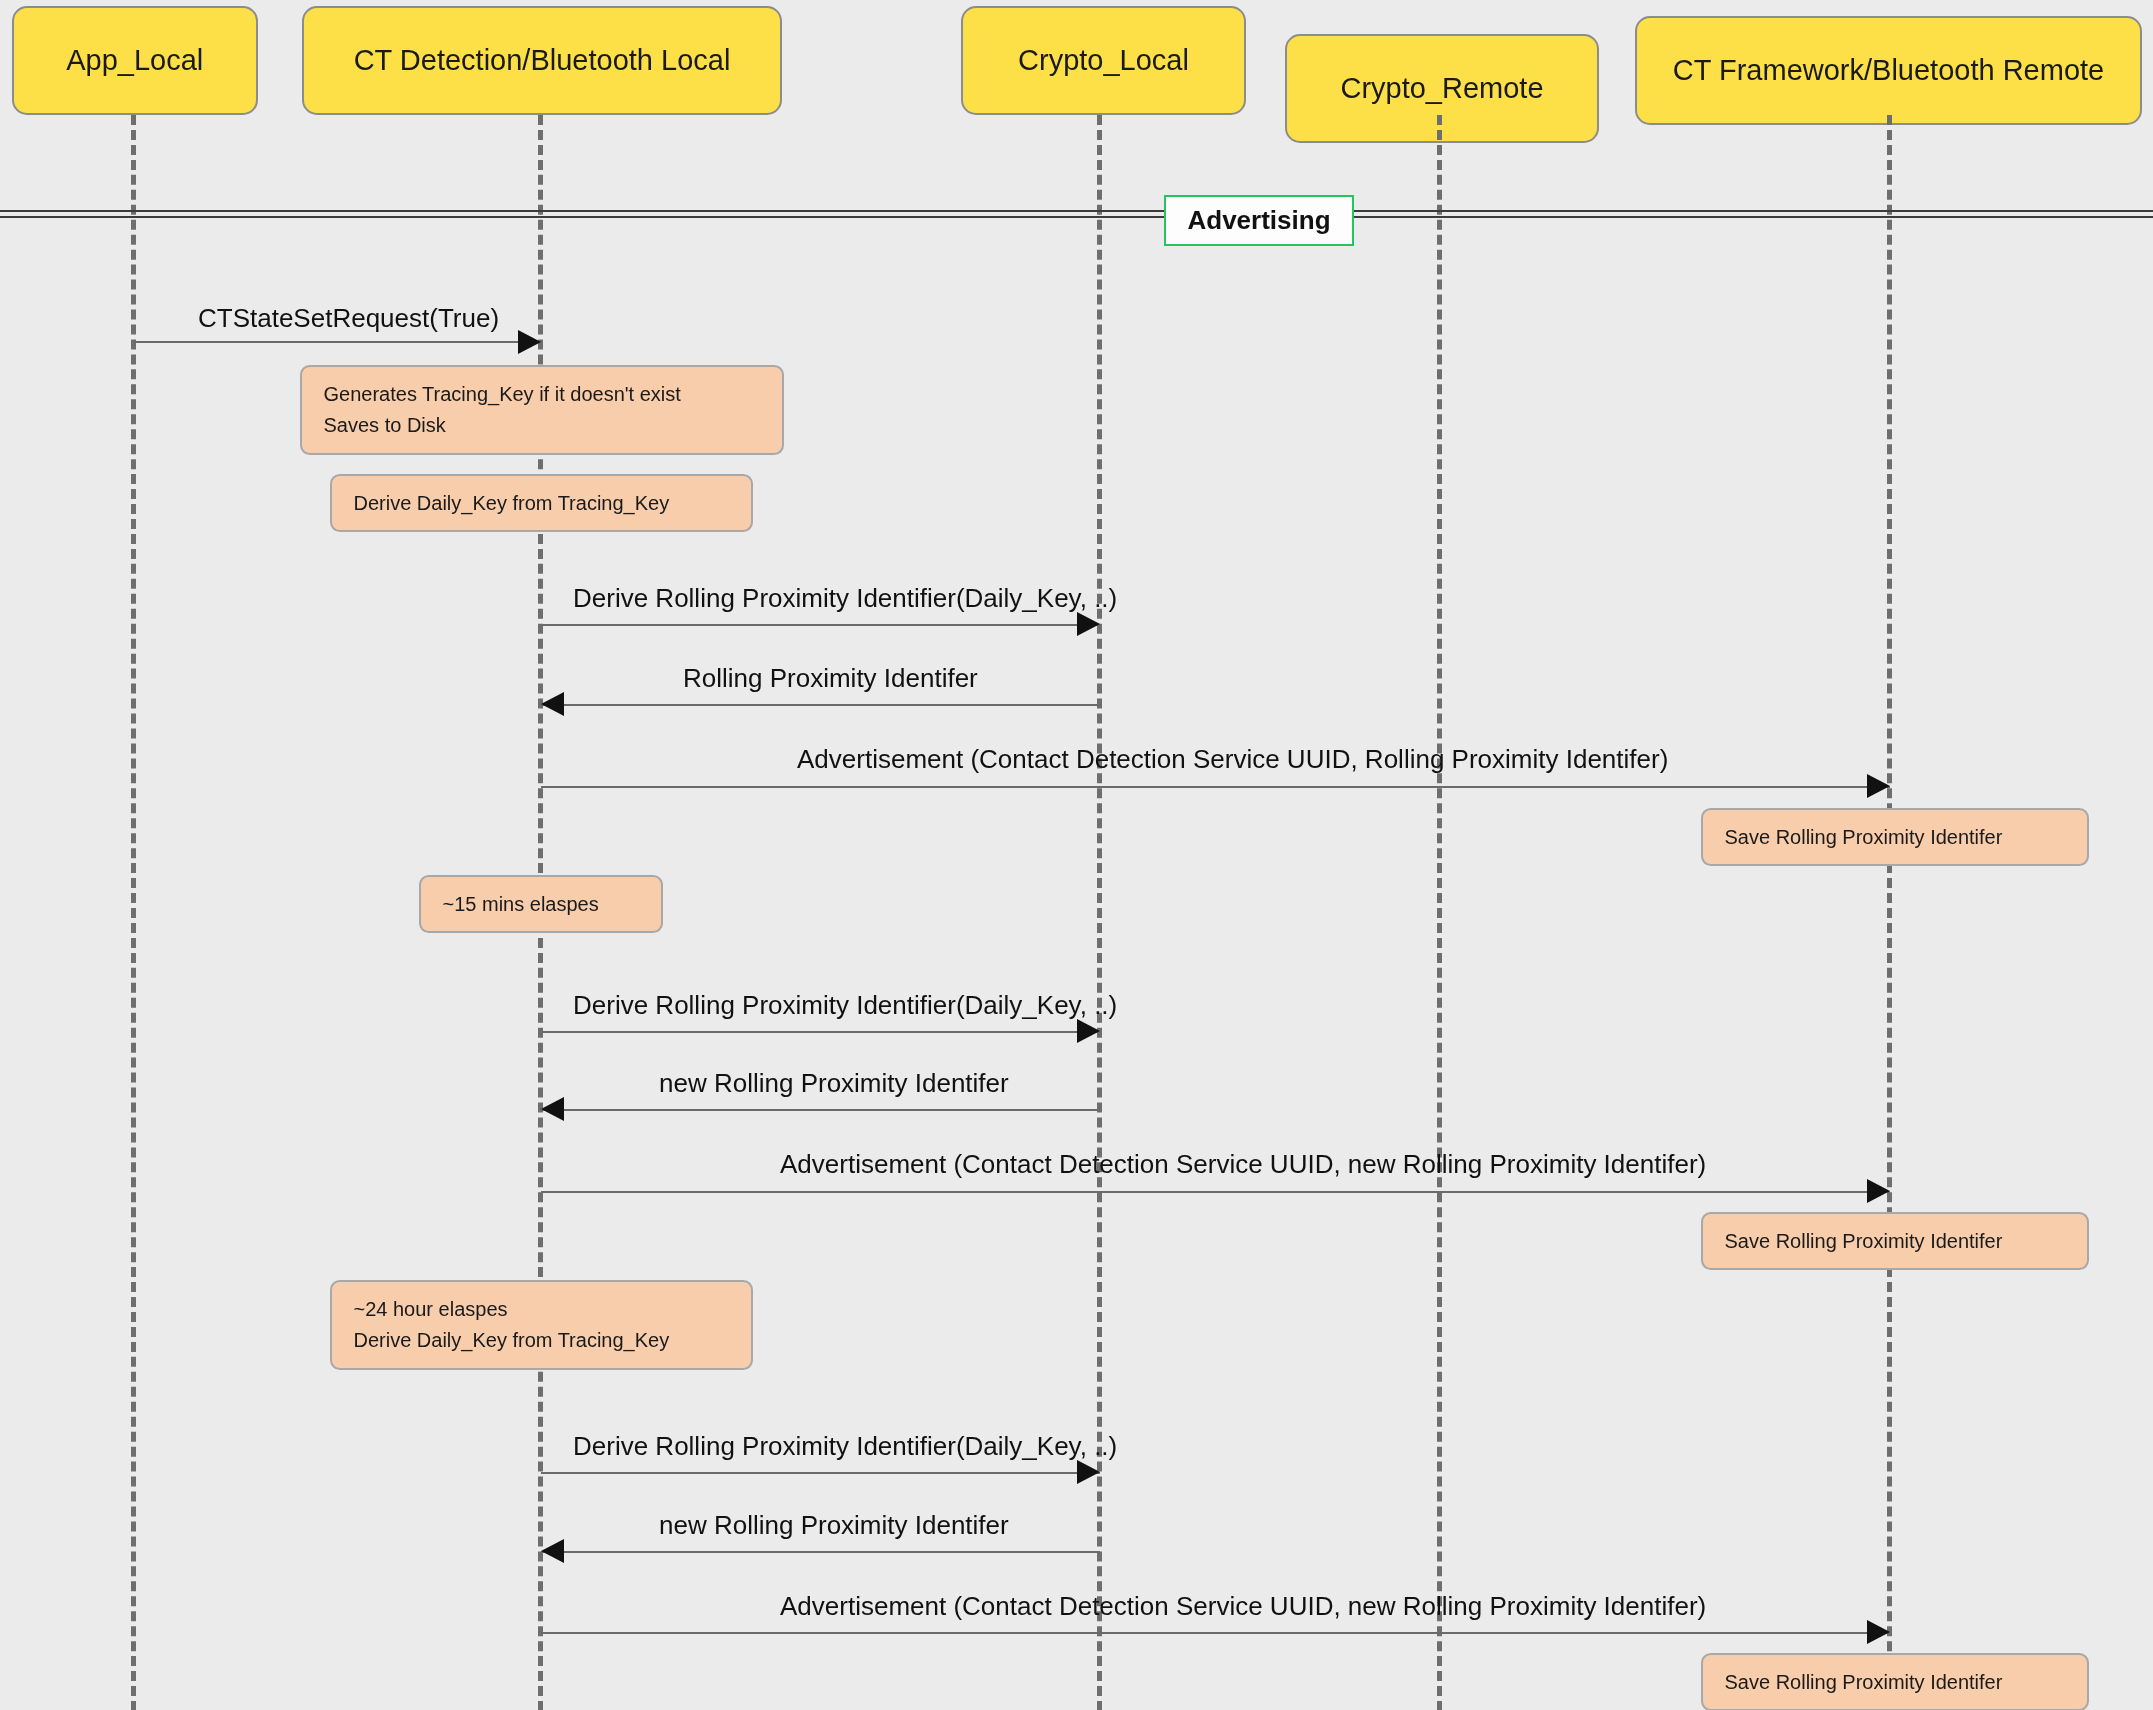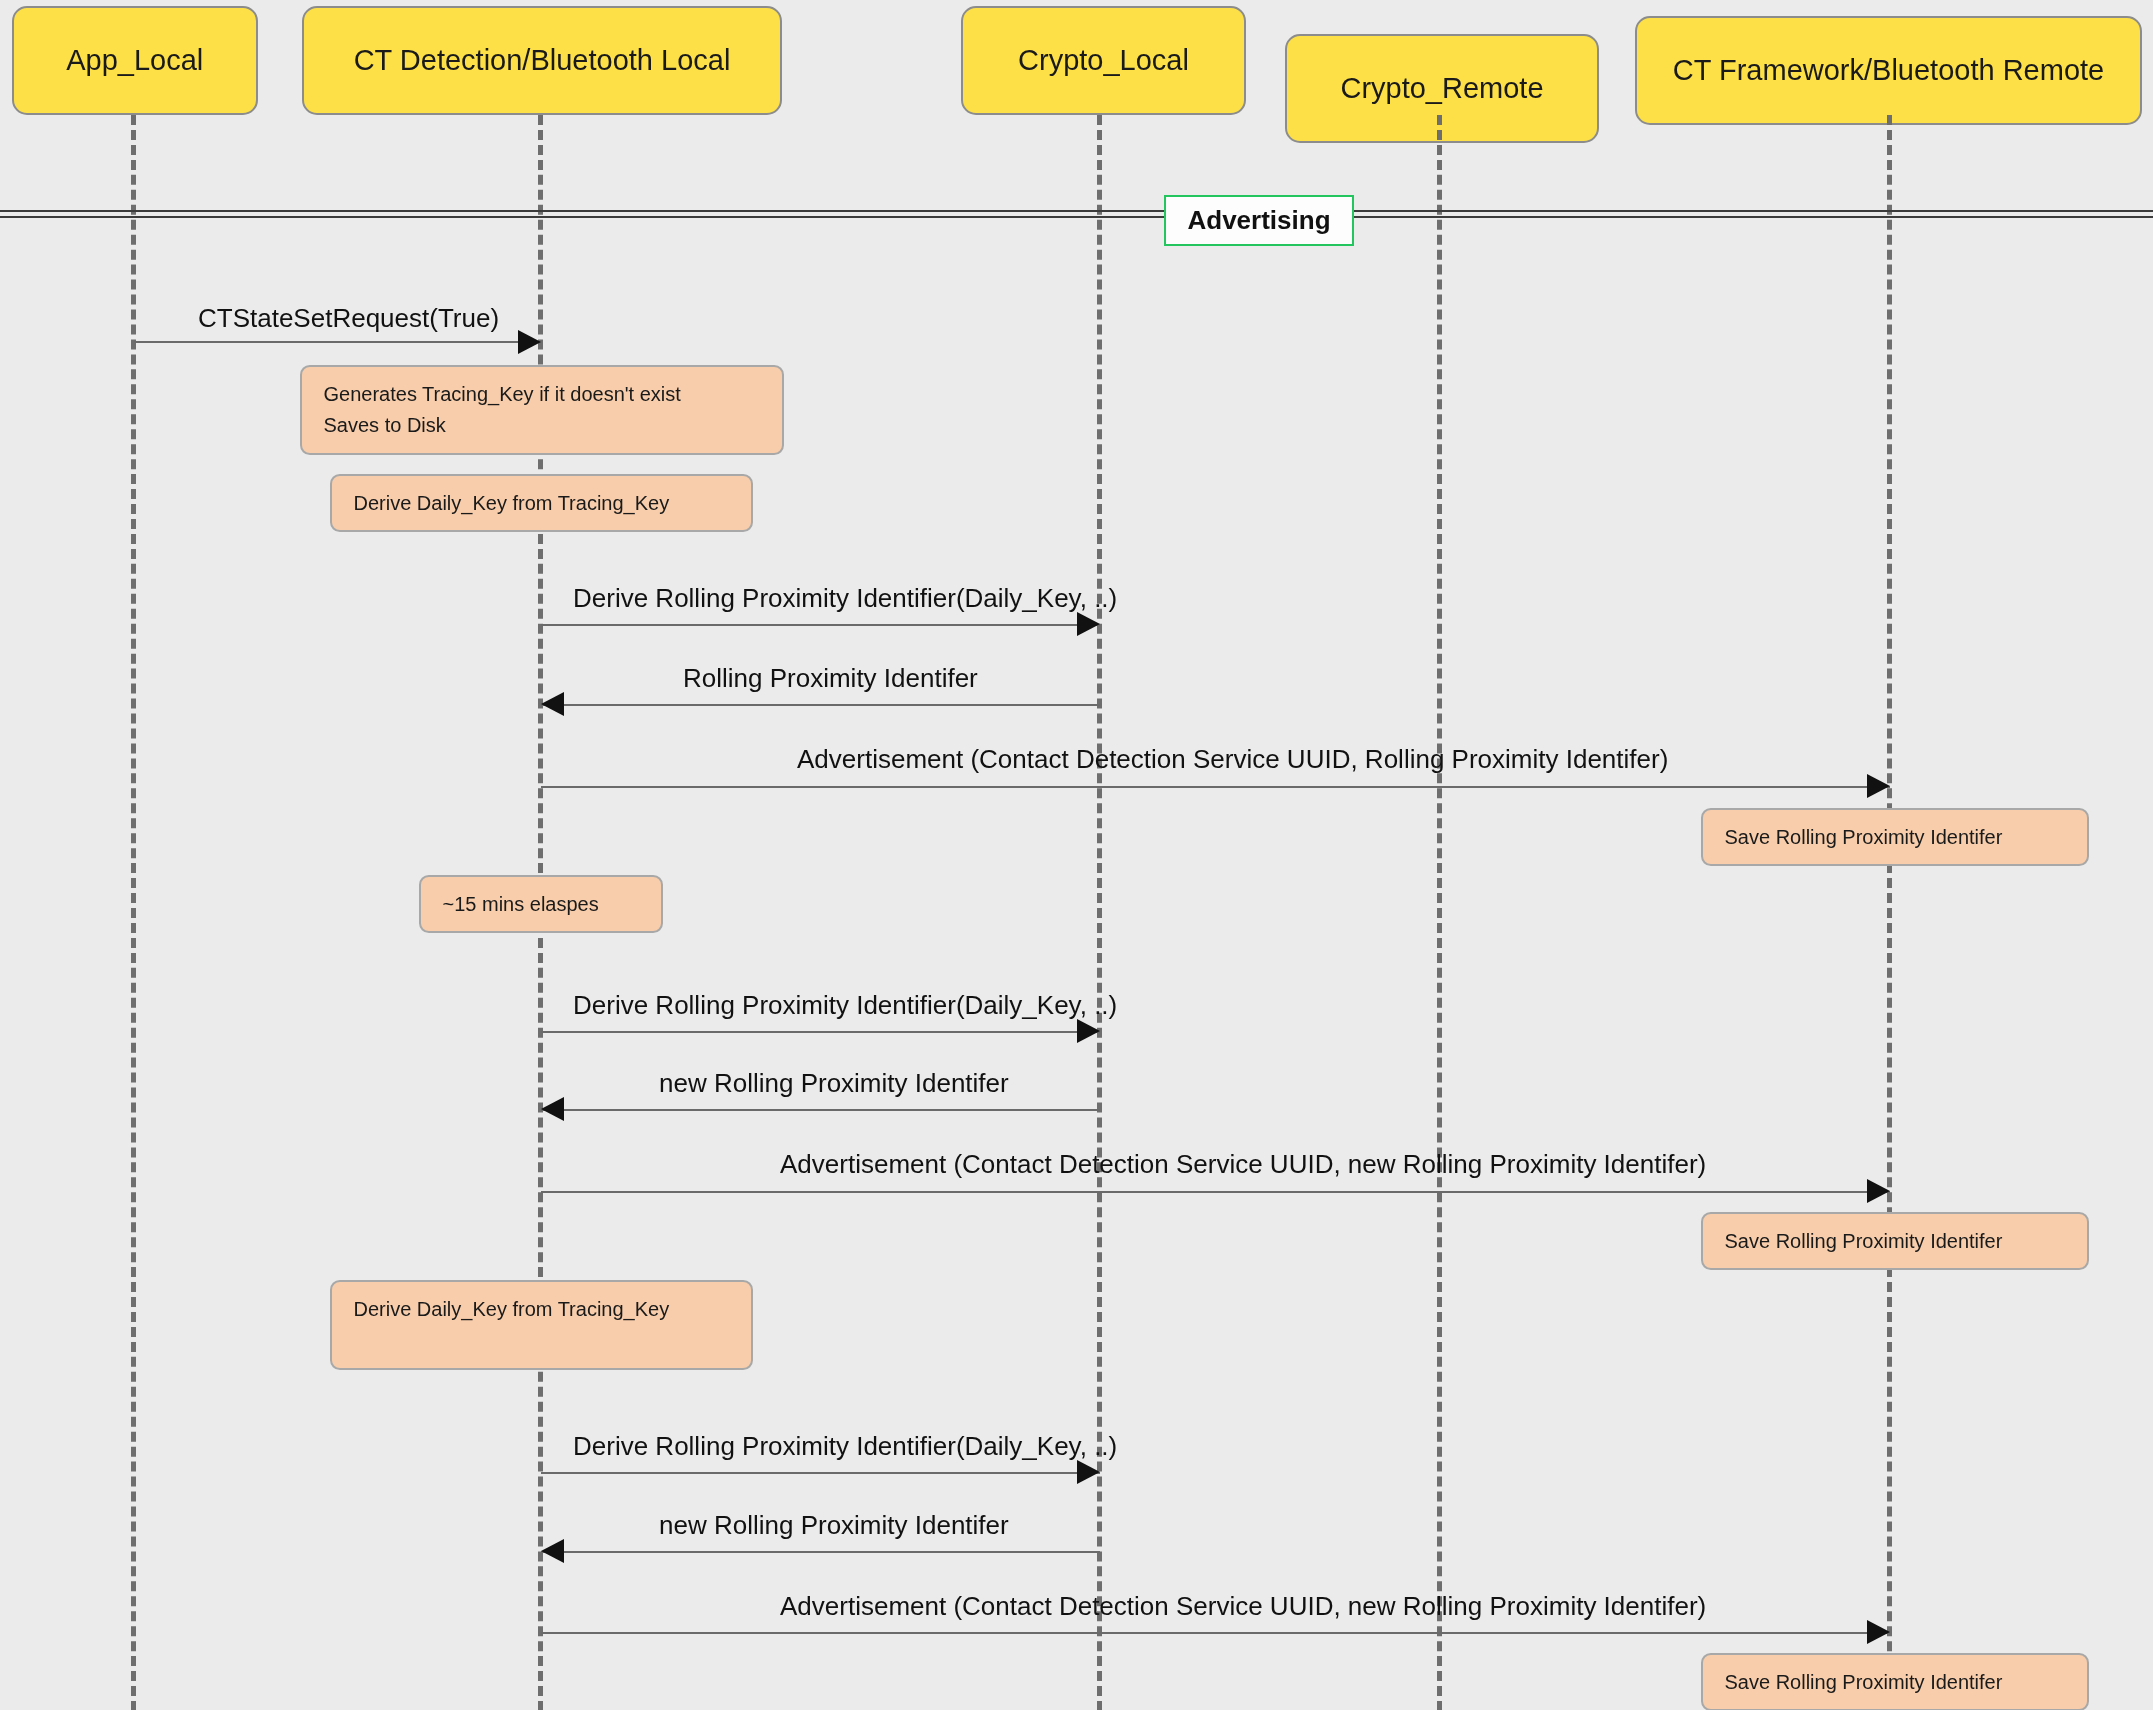--- a/index.html
+++ b/index.html
@@ -195,20 +195,21 @@
       <div class="note" style="left: 1701px; top: 808px; width: 388px; min-height: 55px; text-align: left;">
         <span class="note-line">Save Rolling Proximity Identifer</span>
       </div>
       <div class="note" style="left: 419px; top: 875px; width: 244px; min-height: 55px; text-align: left;">
         <span class="note-line">~15 mins elaspes</span>
       </div>
       <div class="note" style="left: 1701px; top: 1212px; width: 388px; min-height: 55px; text-align: left;">
         <span class="note-line">Save Rolling Proximity Identifer</span>
       </div>
       <div class="note" style="left: 330px; top: 1280px; width: 423px; min-height: 90px; text-align: left;">
+        <span class="note-line">~24 hour elaspes</span>
         <span class="note-line">Derive Daily_Key from Tracing_Key</span>
       </div>
       <div class="note" style="left: 1701px; top: 1653px; width: 388px; min-height: 55px; text-align: left;">
         <span class="note-line">Save Rolling Proximity Identifer</span>
       </div>
     </div>
 </div>
 
 
 </body></html>

